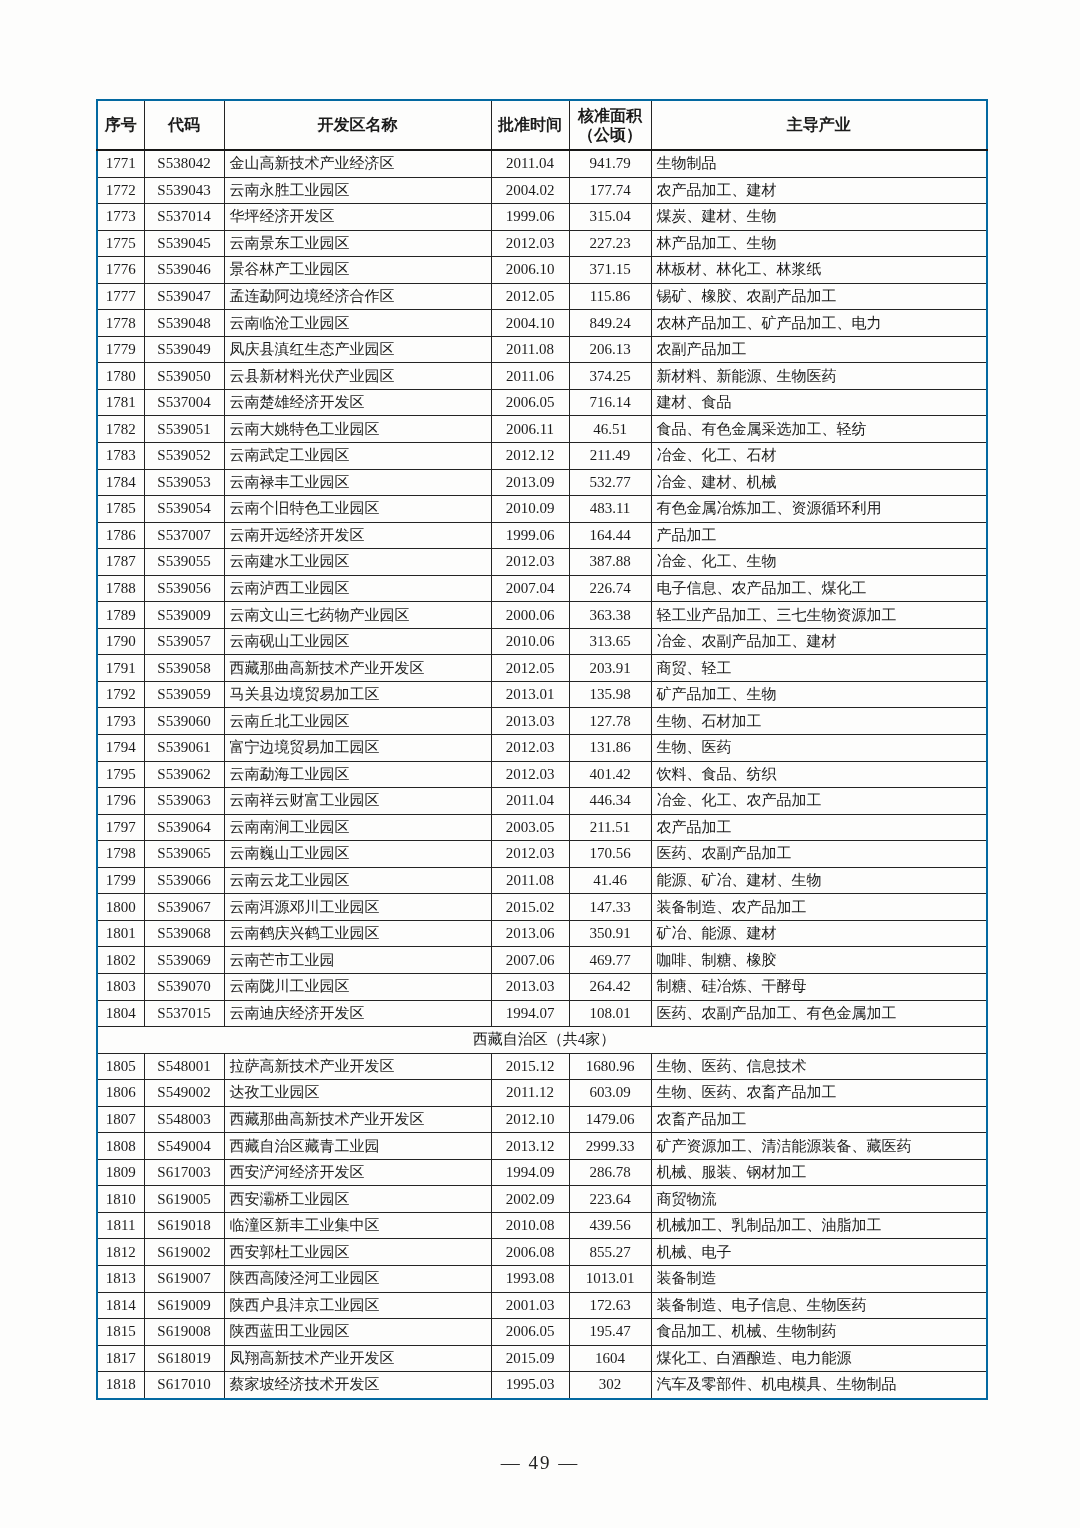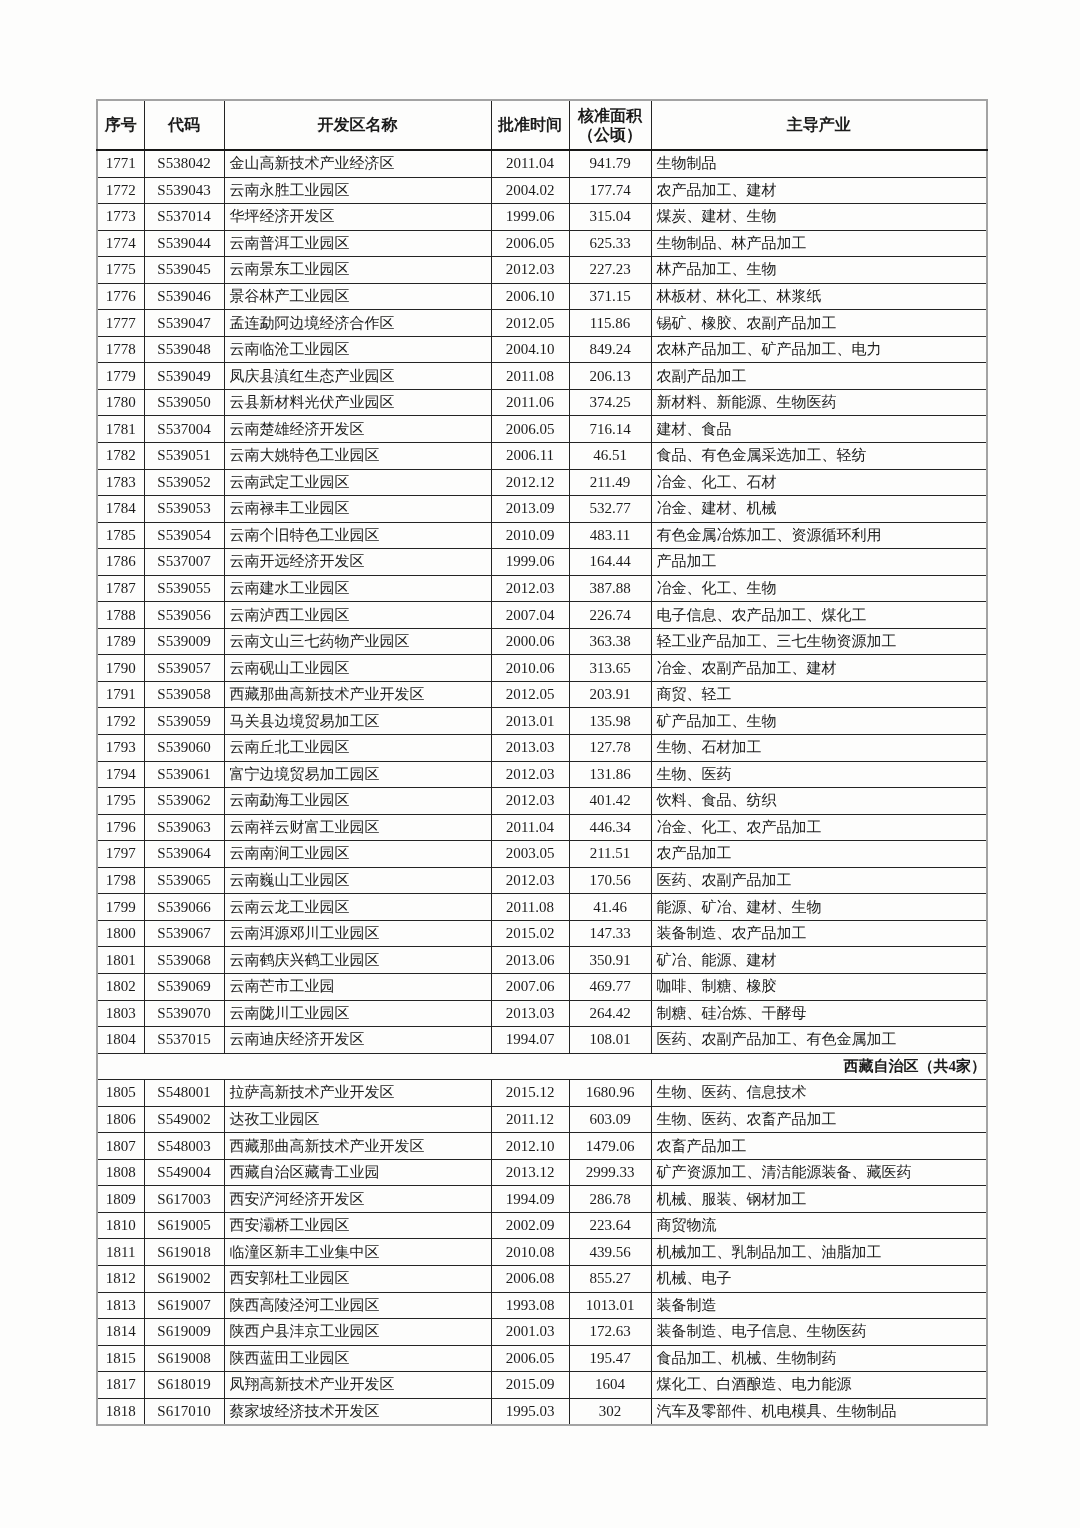--- a/index.html
+++ b/index.html
@@ -16,21 +16,21 @@
     color: #1b1b1b;
     overflow: hidden;
   }
   table.zones {
     position: absolute;
     left: 96px;
     top: 99px;
     width: 890px;
     border-collapse: collapse;
     table-layout: fixed;
-    border: 2px solid #a3a3a3;
+    border: 2px solid #0369a1;
   }
   table.zones th,
   table.zones td {
     border: 1px solid #242424;
     overflow: hidden;
     white-space: nowrap;
     padding: 0;
     vertical-align: middle;
   }
   table.zones thead th {
@@ -50,23 +50,23 @@
   }
   .c-no, .c-code, .c-date, .c-area {
     text-align: center;
   }
   .c-name, .c-industry {
     text-align: left;
     padding-left: 5px !important;
     padding-right: 3px !important;
   }
   .section-cell {
-    font-weight: bold;
+    font-weight: normal;
     font-size: 16px;
-    text-align: right;
+    text-align: center;
     padding-left: 4px !important;
   }
   .footer {
     position: absolute;
     left: 0;
     top: 1452px;
     width: 100%;
     text-align: center;
     font-size: 19px;
     letter-spacing: 2px;
@@ -119,28 +119,20 @@
         </tr>
         <tr>
           <td class="c-no">1773</td>
           <td class="c-code">S537014</td>
           <td class="c-name">华坪经济开发区</td>
           <td class="c-date">1999.06</td>
           <td class="c-area">315.04</td>
           <td class="c-industry">煤炭、建材、生物</td>
         </tr>
         <tr>
-          <td class="c-no">1774</td>
-          <td class="c-code">S539044</td>
-          <td class="c-name">云南普洱工业园区</td>
-          <td class="c-date">2006.05</td>
-          <td class="c-area">625.33</td>
-          <td class="c-industry">生物制品、林产品加工</td>
-        </tr>
-        <tr>
           <td class="c-no">1775</td>
           <td class="c-code">S539045</td>
           <td class="c-name">云南景东工业园区</td>
           <td class="c-date">2012.03</td>
           <td class="c-area">227.23</td>
           <td class="c-industry">林产品加工、生物</td>
         </tr>
         <tr>
           <td class="c-no">1776</td>
           <td class="c-code">S539046</td>
@@ -476,14 +468,15 @@
           <td class="c-no">1818</td>
           <td class="c-code">S617010</td>
           <td class="c-name">蔡家坡经济技术开发区</td>
           <td class="c-date">1995.03</td>
           <td class="c-area">302</td>
           <td class="c-industry">汽车及零部件、机电模具、生物制品</td>
         </tr>
       </tbody>
   </table>
 
+  <div class="footer">— 49 —</div>
 
 </div>
 
 </body></html>

